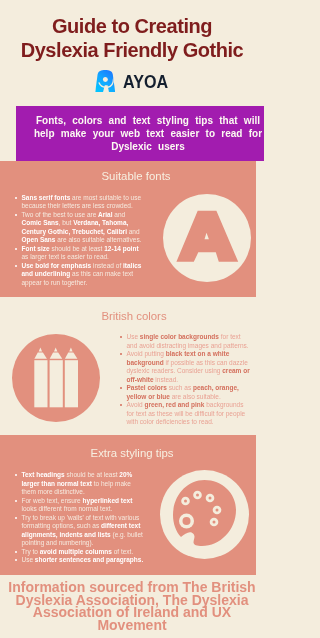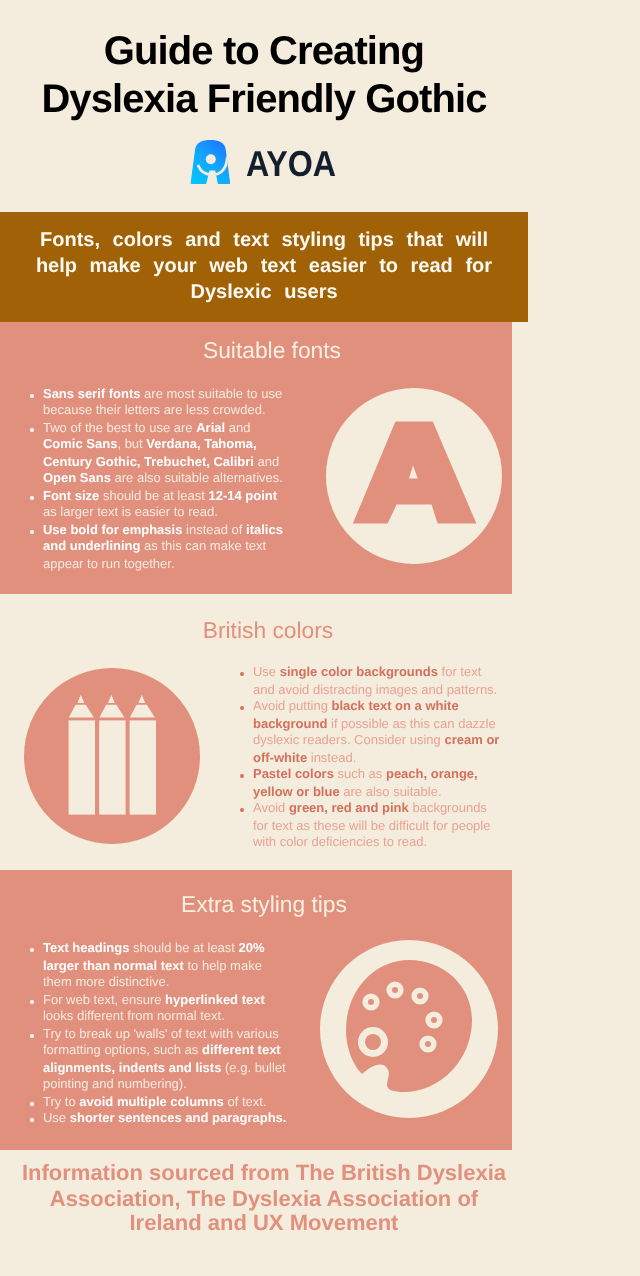--- a/index.html
+++ b/index.html
@@ -8,31 +8,31 @@
     background:#F4EDDD;
     font-family:"Liberation Sans","DejaVu Sans",sans-serif;
     -webkit-font-smoothing:antialiased;
   }
   .page{position:relative;width:264px;height:638px;background:#F4EDDD;overflow:hidden;}
 
   
   .hero{position:absolute;left:0;top:0;width:264px;height:106px;background:#F4EDDD;}
   .hero-title{
     position:absolute;left:0;top:14px;width:264px;text-align:center;
-    color:#000000;font-weight:bold;font-size:20px;line-height:24.2px;
+    color:#7f1d1d;font-weight:bold;font-size:20px;line-height:24.2px;
     letter-spacing:-0.45px;
   }
   .logo{position:absolute;left:0;top:64px;width:264px;height:28px;text-decoration:underline;}
   .logo-mark{position:absolute;left:95.4px;top:5.7px;width:20.4px;height:22.2px;display:block;}
   .logo-word{position:absolute;left:122.5px;top:8.8px;font-size:18px;font-weight:bold;
              color:#141F2E;line-height:18px;
              display:inline-block;transform:scaleX(.895);transform-origin:left top;}
 
   
-  .band{position:absolute;left:0;top:106px;width:264px;height:55px;background:#a16207;}
+  .band{position:absolute;left:16px;top:106px;width:264px;height:55px;background:#a21caf;}
   .band-text{position:absolute;left:16px;top:9px;width:232px;text-align:center;
     color:#FCFAF2;font-weight:bold;font-size:10px;line-height:12.8px;word-spacing:3.5px;}
 
   
   .sec{position:absolute;left:0;width:256px;}
   .sec-salmon{background:#E2907E;}
   .sec-cream{background:#F4EDDD;}
 
   .sec-h{position:absolute;width:264px;text-align:center;font-size:11.4px;font-weight:normal;line-height:14px;}
   .h-on-salmon{color:#F7F0E2;}
@@ -60,21 +60,21 @@
   #gfx-p{position:absolute;left:12px;top:37px;width:88px;height:88px;}
   #sec2list{left:120.3px;top:36px;width:130.2px;}
 
   #sec3{top:435px;height:140px;}
   #sec3h{top:10.9px;left:0px;}
   #gfx-pal{position:absolute;left:160px;top:35px;width:89px;height:89px;}
   #sec3list{left:15.3px;top:36px;width:130.2px;}
 
   
   .footer-text{position:absolute;left:8px;width:248px;text-align:center;top:581px;
-    color:#E2907E;font-weight:bold;font-size:11px;line-height:12.6px;}
+    color:#E2907E;font-weight:bold;font-size:14px;line-height:12.6px;}
 </style>
 </head>
 <body>
 
 <div class="page">
 
   <div class="hero">
     <div class="hero-title">
       <div>Guide to Creating</div>
       <div>Dyslexia Friendly Gothic</div>

